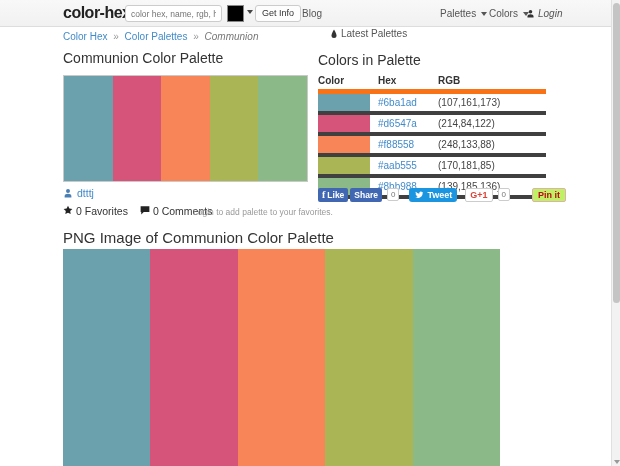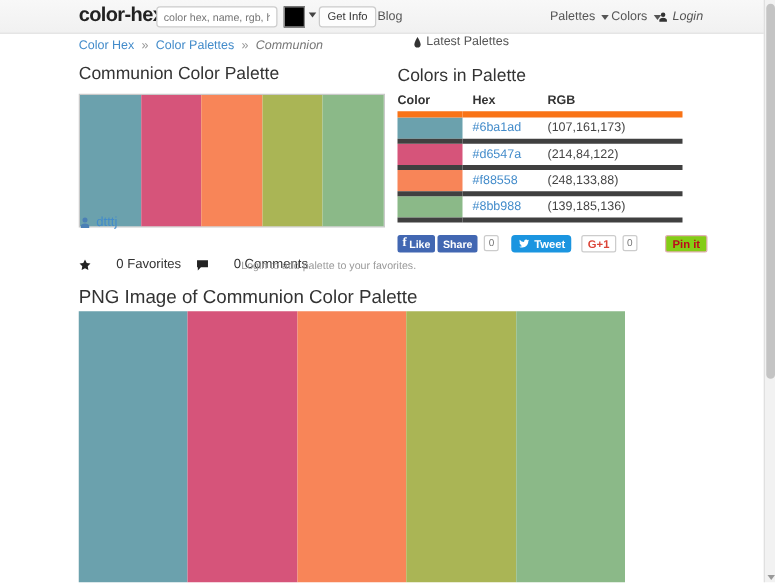--- a/index.html
+++ b/index.html
@@ -68,29 +68,29 @@
   .page-title {
     position:absolute; left:63px; top:50px;
     font-size:14px; font-weight:normal; color:#333;
   }
   .palette-image {
     position:absolute; left:63px; top:75px; width:245px; height:107px;
     display:flex; border:1px solid #c9c9c9;
   }
   .palette-image .stripe { flex:1; height:100%; }
   .author-row {
-    position:absolute; left:63px; top:172px; font-size:10.5px;
+    position:absolute; left:63px; top:187px; font-size:10.5px;
     display:flex; align-items:center; gap:4px;
   }
   .author-row a { color:#428bca; }
   .meta-row {
     position:absolute; left:63px; top:205px; width:250px; font-size:10.5px;
     color:#333; display:flex; align-items:center;
   }
-  .meta-item { display:flex; align-items:flex-end; gap:20px; margin-right:12px; }
+  .meta-item { display:flex; align-items:flex-start; gap:3px; margin-right:12px; }
   .login-hint {
     position:absolute; left:193px; top:207px; font-size:8.5px; color:#999;
   }
 
   
   .colors-title {
     position:absolute; left:318px; top:52px;
     font-size:14px; font-weight:normal; color:#333;
   }
   .colors-table {
@@ -128,21 +128,21 @@
     background:#1b95e0; color:#fff; font-size:9px; font-weight:bold;
     height:14px; line-height:14px; padding:0 5px; border-radius:3px;
     margin-left:10px; display:flex; align-items:center; gap:3px;
   }
   .btn-gplus {
     background:#fff; border:1px solid #ccc; font-size:9px; font-weight:bold;
     height:14px; line-height:12px; padding:0 4px; border-radius:2px;
     color:#db4437; margin-left:8px;
   }
   .btn-pinit {
-    background:#84cc16; border:1px solid #e0b0b0; color:#bd081c;
+    background:#bef264; border:1px solid #e0b0b0; color:#bd081c;
     font-size:9px; font-weight:bold; height:14px; line-height:12px;
     padding:0 5px; border-radius:2px; margin-left:22px;
   }
 
   
   .png-title {
     position:absolute; left:63px; top:229px;
     font-size:15px; font-weight:normal; color:#333;
   }
   .big-image {
@@ -269,20 +269,27 @@
     </tr>
     <tr>
       <td>
           <div class="cell-swatch" style="background: rgb(248, 133, 88);"></div>
         </td>
       <td class="col-hex"><a href="#">#f88558</a></td>
       <td class="col-rgb">(248,133,88)</td>
     </tr>
     <tr>
       <td>
+          <div class="cell-swatch" style="background: rgb(170, 181, 85);"></div>
+        </td>
+      <td class="col-hex"><a href="#">#aab555</a></td>
+      <td class="col-rgb">(170,181,85)</td>
+    </tr>
+    <tr>
+      <td>
           <div class="cell-swatch" style="background: rgb(139, 185, 136);"></div>
         </td>
       <td class="col-hex"><a href="#">#8bb988</a></td>
       <td class="col-rgb">(139,185,136)</td>
     </tr>
   </tbody>
 </table>
 
 <div class="social-row">
   <div class="btn-fb">

